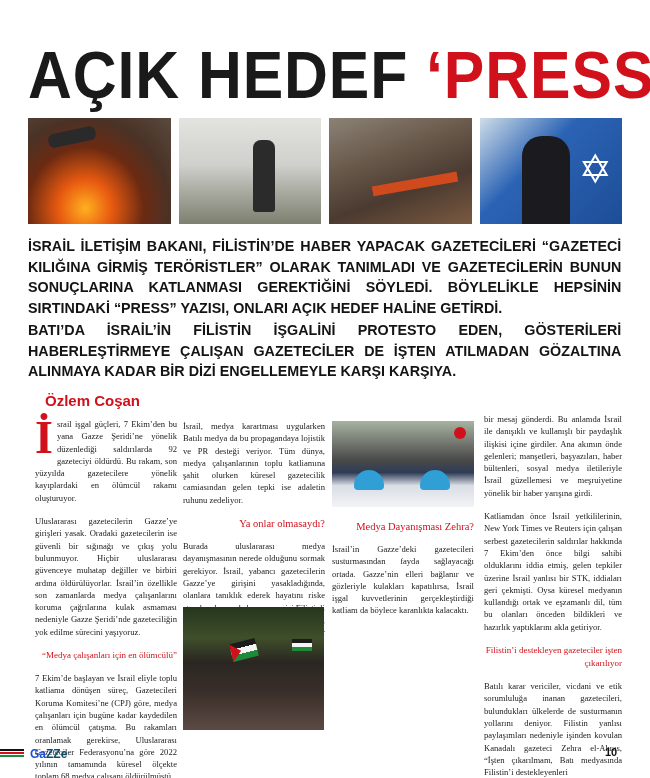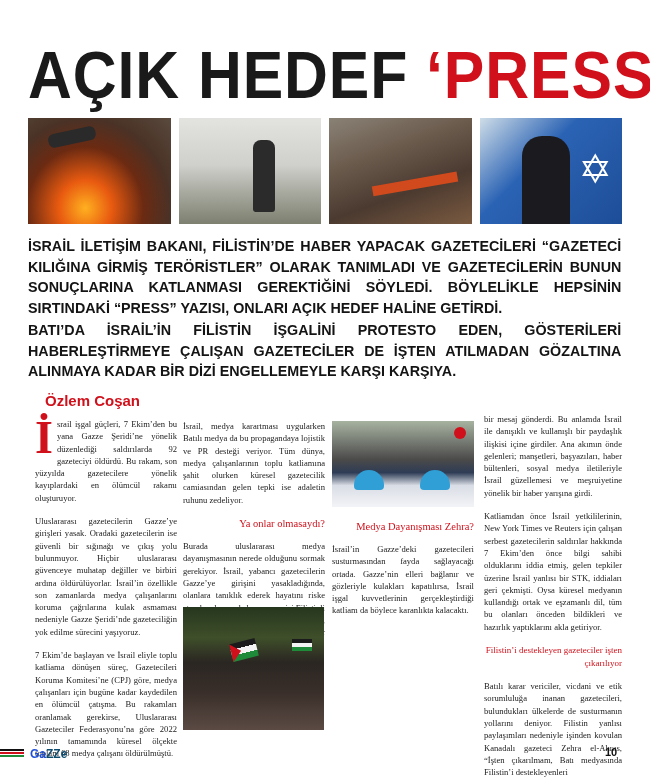--- a/index.html
+++ b/index.html
@@ -88,20 +88,21 @@
 </div>
 
 <div class="lead lead1">İSRAİL İLETİŞİM BAKANI, FİLİSTİN’DE HABER YAPACAK GAZETECİLERİ “GAZETECİ KILIĞINA GİRMİŞ TERÖRİSTLER” OLARAK TANIMLADI VE GAZETECİLERİN BUNUN SONUÇLARINA KATLANMASI GEREKTİĞİNİ SÖYLEDİ. BÖYLELİKLE HEPSİNİN SIRTINDAKİ “PRESS” YAZISI, ONLARI AÇIK HEDEF HALİNE GETİRDİ.</div>
 <div class="lead lead2">BATI’DA İSRAİL’İN FİLİSTİN İŞGALİNİ PROTESTO EDEN, GÖSTERİLERİ HABERLEŞTİRMEYE ÇALIŞAN GAZETECİLER DE İŞTEN ATILMADAN GÖZALTINA ALINMAYA KADAR BİR DİZİ ENGELLEMEYLE KARŞI KARŞIYA.</div>
 
 <div class="author">Özlem Coşan</div>
 
 <div class="col col1">
   <p><span class="dropcap">İ</span><span>srail işgal güçleri, 7 Ekim’den bu yana Gazze Şeridi’ne yönelik düzenlediği saldırılarda 92 gazeteciyi öldürdü. Bu rakam, son yüzyılda gazetecilere yönelik kayıplardaki en ölümcül rakamı oluşturuyor.</span></p>
   <p>Uluslararası gazetecilerin Gazze’ye girişleri yasak. Oradaki gazetecilerin ise güvenli bir sığınağı ve çıkış yolu bulunmuyor. Hiçbir uluslararası güvenceye muhatap değiller ve birbiri ardına öldürülüyorlar. İsrail’in özellikle son zamanlarda medya çalışanlarını koruma çağrılarına kulak asmaması nedeniyle Gazze Şeridi’nde gazeteciliğin yok edilme sürecini yaşıyoruz.</p>
+  <div class="subhead small">“Medya çalışanları için en ölümcülü”</div>
   <p>7 Ekim’de başlayan ve İsrail eliyle toplu katliama dönüşen süreç, Gazetecileri Koruma Komitesi’ne (CPJ) göre, medya çalışanları için bugüne kadar kaydedilen en ölümcül çatışma. Bu rakamları oranlamak gerekirse, Uluslararası Gazeteciler Federasyonu’na göre 2022 yılının tamamında küresel ölçekte toplam 68 medya çalışanı öldürülmüştü.</p>
 </div>
 
 <div class="col col2">
   <p>İsrail, medya karartması uygularken Batılı medya da bu propagandaya lojistik ve PR desteği veriyor. Tüm dünya, medya çalışanlarının toplu katliamına şahit olurken küresel gazetecilik camiasından gelen tepki ise adaletin ruhunu zedeliyor.</p>
   <div class="subhead">Ya onlar olmasaydı?</div>
   <p>Burada uluslararası medya dayanışmasının nerede olduğunu sormak gerekiyor. İsrail, yabancı gazetecilerin Gazze’ye girişini yasakladığında, olanlara tanıklık ederek hayatını riske etmek pahasına haber yapma işi Filistinli gazetecilere kaldı. Onlar olmasaydı, dünyaya bu işgalin gerçeğini doğru bir şekilde iletecek kimse olmayacaktı.</p>
 </div>
 
 <div class="img-protest">

